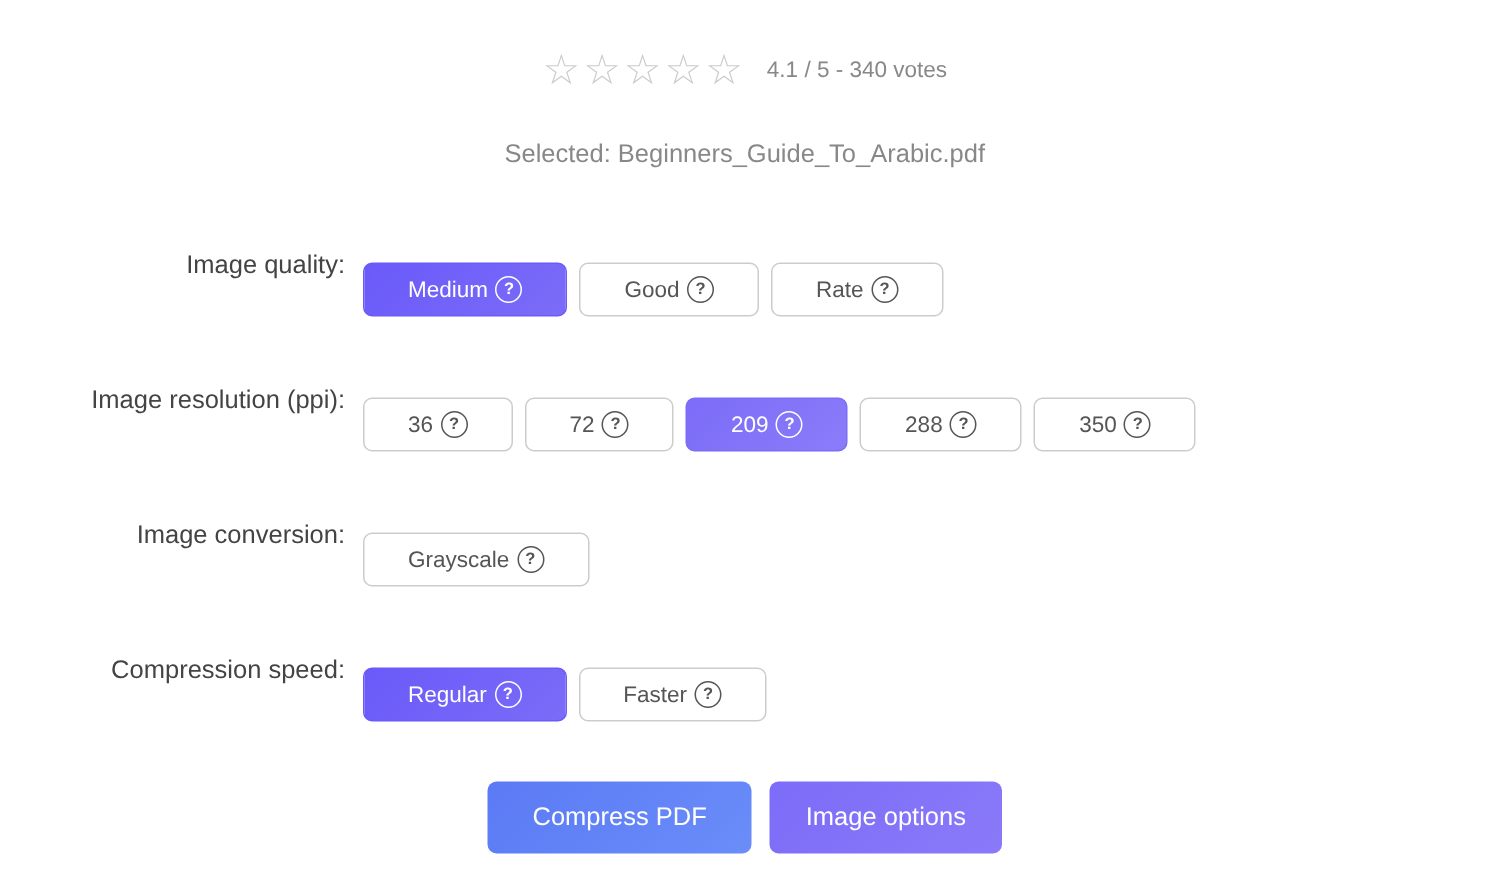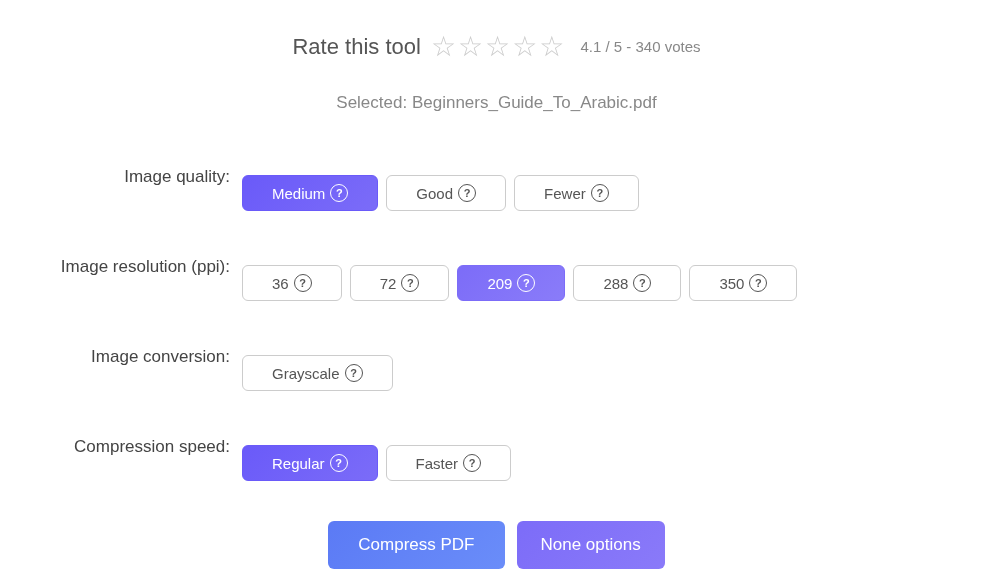--- a/index.html
+++ b/index.html
@@ -148,21 +148,20 @@
       border-radius: 6px;
       font-size: 17px;
       font-weight: 500;
       cursor: pointer;
     }
   </style>
 </head>
 <body>
 
 <div class="rating-section">
-  <span class="rating-label">Rate this tool</span>
   <div class="stars">
     <span class="star">☆</span>
     <span class="star">☆</span>
     <span class="star">☆</span>
     <span class="star">☆</span>
     <span class="star">☆</span>
   </div>
   <span class="rating-count">4.1 / 5 - 340 votes</span>
 </div>
 
@@ -175,21 +174,21 @@
     <div class="btn-group">
       <button class="btn-option active-blue">
         <span>Medium</span>
         <span class="help-icon">?</span>
       </button>
       <button class="btn-option">
         <span>Good</span>
         <span class="help-icon">?</span>
       </button>
       <button class="btn-option">
-        <span>Fewer</span>
+        <span>Rate</span>
         <span class="help-icon">?</span>
       </button>
     </div>
   </div>
 
   <div class="option-row">
     <span class="option-label">Image resolution (ppi):</span>
     <div class="btn-group">
       <button class="btn-option">
         <span>36</span>
@@ -235,14 +234,14 @@
         <span>Faster</span>
         <span class="help-icon">?</span>
       </button>
     </div>
   </div>
 
 </div>
 
 <div class="action-buttons">
   <button class="btn-compress">Compress PDF</button>
-  <button class="btn-fewer">None options</button>
+  <button class="btn-fewer">Image options</button>
 </div>
 
 </body></html>

